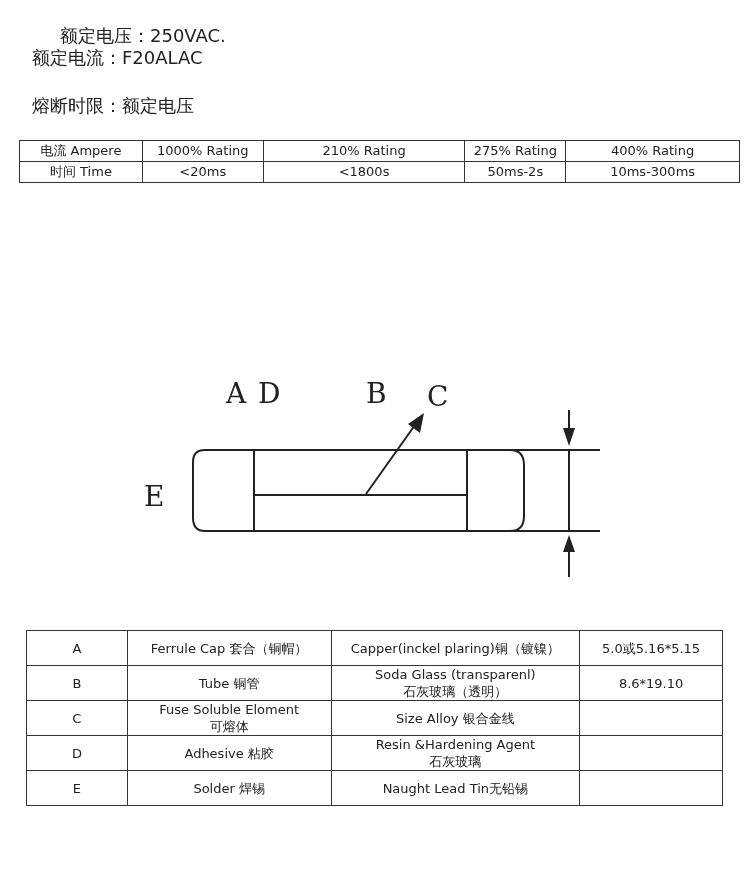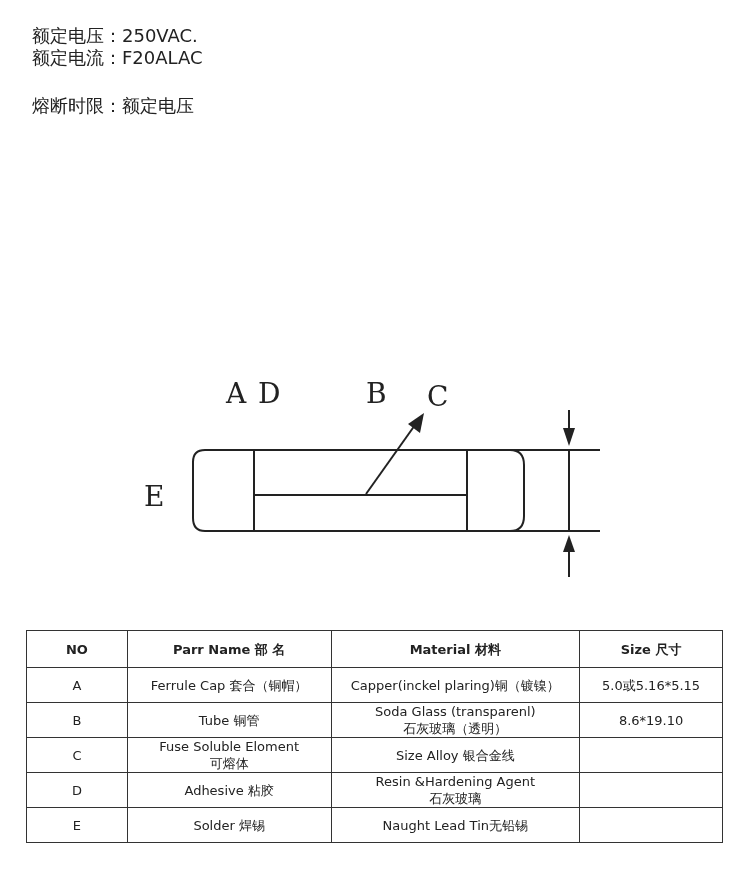--- a/index.html
+++ b/index.html
@@ -11,33 +11,47 @@
   .t2{left:26px;top:630px;width:697px;font-size:13px;}
   .t2 td{border:1px solid #333;text-align:center;padding:0 4px;line-height:17px;}
   .t2 tr.head td{font-weight:bold;height:36px;}
   .t2 tr.row td{height:34px;}
   .diagram{position:absolute;left:0;top:0;}
   .dlabel{font-family:"DejaVu Serif","Liberation Serif",serif;font-size:28px;fill:#222;}
 </style>
 </head>
 <body>
 
-<div class="spec" style="top:24px;"><span>额定电压：</span><span>250VAC.</span></div>
+<div class="spec" style="top:24px;margin-left:28px;"><span>额定电压：</span><span>250VAC.</span></div>
 <div class="spec" style="top:46px;"><span>额定电流：</span><span>F20ALAC</span></div>
 <div class="spec" style="top:94px;"><span>熔断时限：</span><span>额定电压</span></div>
 
 <table class="t1">
   <colgroup>
       <col style="width:123px">
       <col style="width:121px">
       <col style="width:202px">
       <col style="width:101px">
       <col style="width:174px">
     </colgroup>
   <tbody>
+      <tr>
+    <td>电流 Ampere</td>
+    <td>1000%  Rating</td>
+    <td>210%   Rating</td>
+    <td>275%  Rating</td>
+    <td>400%  Rating</td>
+  </tr>
+  <tr>
+    <td>时间  Time</td>
+    <td>&lt;20ms</td>
+    <td>&lt;1800s</td>
+    <td>50ms-2s</td>
+    <td>10ms-300ms</td>
+  </tr>
 </tbody>
   </table>
 
 <svg class="diagram" width="750" height="620">
   <g stroke="#222" stroke-width="2" fill="none">
 
     <path d="M600 450 L205 450 Q193 450 193 462 L193 518 Q193 531 205 531 L600 531"></path>
 
     <path d="M510 450 Q524 450 524 465 L524 516 Q524 531 510 531"></path>
 
@@ -65,26 +79,20 @@
 </svg>
 
 <table class="t2">
   <colgroup>
       <col style="width:101px">
       <col style="width:204px">
       <col style="width:249px">
       <col style="width:143px">
     </colgroup>
   <tbody>
-      <tr class="head">
-    <td>NO</td>
-    <td>Parr Name 部 名</td>
-    <td>Material   材料</td>
-    <td>Size  尺寸</td>
-  </tr>
   <tr class="row">
     <td>A</td>
     <td>
           <div>Ferrule Cap 套合（铜帽）</div>
         </td>
     <td>
           <div>Capper(inckel plaring)铜（镀镍）</div>
         </td>
     <td>5.0或5.16*5.15</td>
   </tr>

